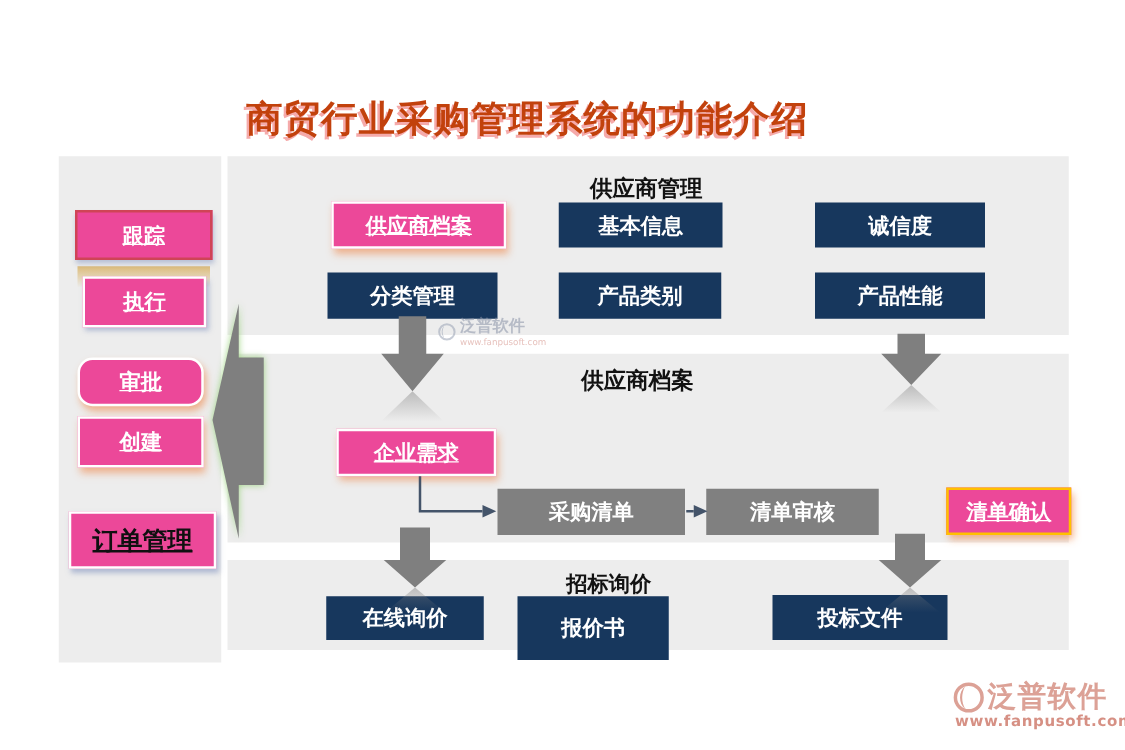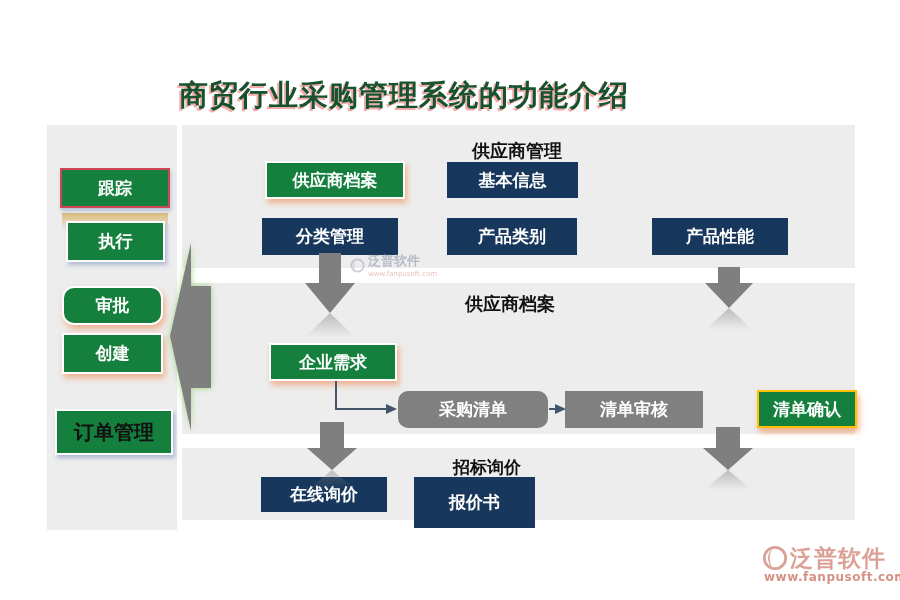--- a/index.html
+++ b/index.html
@@ -2,36 +2,36 @@
 <html><head>
 <meta charset="utf-8">
 <style>
   html,body{margin:0;padding:0;background:#ffffff;}
   #canvas{
     position:relative;width:900px;height:600px;background:#ffffff;overflow:hidden;
     font-family:"DejaVu Sans","Liberation Sans",sans-serif;
   }
   .panel{position:absolute;background:#ededed;}
   #page-title{
-    position:absolute;left:179px;top:76px;width:520px;
-    font-size:29px;font-weight:bold;color:#14532d;letter-spacing:1px;
+    position:absolute;left:197px;top:76px;width:520px;
+    font-size:29px;font-weight:bold;color:#c2410c;letter-spacing:1px;
     text-shadow:-2px 2px 0 rgba(235,85,85,0.5);
     white-space:nowrap;
     font-family:Liberation Serif, serif;
   }
   .sec-title{
     position:absolute;font-size:18px;font-weight:bold;color:#121212;white-space:nowrap;
   }
   .node{
     position:absolute;display:flex;align-items:center;justify-content:center;
     font-weight:bold;font-size:17px;color:#ffffff;white-space:nowrap;box-sizing:border-box;
   }
   .navy{background:#17375d;}
   .graybox{background:#808080;}
-  .orangebox{background:#15803d;}
+  .orangebox{background:#ec4899;text-decoration:underline;}
   .white-border{border:2px solid #ffffff;box-shadow:2px 4px 6px rgba(238,128,62,0.55);}
   .blue-shadow{border:2px solid #ffffff;box-shadow:2px 3px 4px rgba(115,135,185,0.5);text-align:center;}
   .red-border{border:2px solid #cf4456;box-shadow:1px 3px 4px rgba(115,135,185,0.45);}
   .gold-border{border:2px solid #ffc000;box-shadow:2px 4px 6px rgba(238,128,62,0.6);}
   .dark-text{color:#101010;}
   #track-reflection{
     position:absolute;left:62px;top:213px;width:106px;height:17px;
     background:linear-gradient(to bottom,rgba(210,160,60,0.65),rgba(237,237,237,0));
   }
   #arrow-overlay{position:absolute;left:0;top:0;z-index:3;pointer-events:none;}
@@ -66,33 +66,35 @@
   <div class="node orangebox red-border" style="left:60px;top:168px;width:110px;height:40px;z-index:2;">跟踪</div>
   <div id="track-reflection"></div>
   <div class="node orangebox blue-shadow" style="left:66px;top:221px;width:99px;height:41px;z-index:2;">执行</div>
   <div class="node orangebox white-border" style="left:62px;top:286px;width:101px;height:39px;z-index:2;border-radius:12px;">审批</div>
   <div class="node orangebox white-border" style="left:62px;top:333px;width:101px;height:41px;z-index:2;">创建</div>
   <div class="node orangebox blue-shadow dark-text" style="left:55px;top:409px;width:118px;height:46px;font-size:20px;z-index:2;">订单管理</div>
 
   <div class="sec-title" style="left:472px;top:139px;">供应商管理</div>
   <div class="node orangebox white-border" style="left:265px;top:161px;width:140px;height:38px;z-index:2;">供应商档案</div>
   <div class="node navy" style="left:447px;top:162px;width:131px;height:36px;z-index:2;">基本信息</div>
+  <div class="node navy" style="left:652px;top:162px;width:136px;height:36px;z-index:2;">诚信度</div>
   <div class="node navy" style="left:262px;top:218px;width:136px;height:37px;z-index:2;">分类管理</div>
   <div class="node navy" style="left:447px;top:218px;width:130px;height:37px;z-index:2;">产品类别</div>
   <div class="node navy" style="left:652px;top:218px;width:136px;height:37px;z-index:2;">产品性能</div>
 
   <div class="sec-title" style="left:465px;top:292px;">供应商档案</div>
   <div class="node orangebox white-border" style="left:269px;top:343px;width:128px;height:38px;z-index:2;">企业需求</div>
-  <div class="node graybox" style="left:398px;top:391px;width:150px;height:37px;z-index:2;border-radius:10px;">采购清单</div>
+  <div class="node graybox" style="left:398px;top:391px;width:150px;height:37px;z-index:2;">采购清单</div>
   <div class="node graybox" style="left:565px;top:391px;width:138px;height:37px;z-index:2;">清单审核</div>
   <div class="node orangebox gold-border" style="left:757px;top:390px;width:100px;height:38px;z-index:2;">清单确认</div>
 
   <div class="sec-title" style="left:453px;top:456px;font-size:17px;">招标询价</div>
   <div class="node navy" style="left:261px;top:477px;width:126px;height:35px;z-index:2;">在线询价</div>
   <div class="node navy" style="left:414px;top:477px;width:121px;height:51px;z-index:2;">报价书</div>
+  <div class="node navy" style="left:618px;top:476px;width:140px;height:36px;z-index:2;">投标文件</div>
 
   <svg id="arrow-overlay" width="900" height="600" viewBox="0 0 900 600">
     <defs>
       <linearGradient id="refl" x1="0" y1="0" x2="0" y2="1">
         <stop offset="0" stop-color="#7f7f7f" stop-opacity="0.45"></stop>
         <stop offset="1" stop-color="#7f7f7f" stop-opacity="0"></stop>
       </linearGradient>
     </defs>
 
     <polygon points="211,286 191,286 191,243 170,336 191,431 191,388 211,388" fill="#7f7f7f" style="filter:drop-shadow(0 0 3px rgba(150,210,120,0.9));"></polygon>

